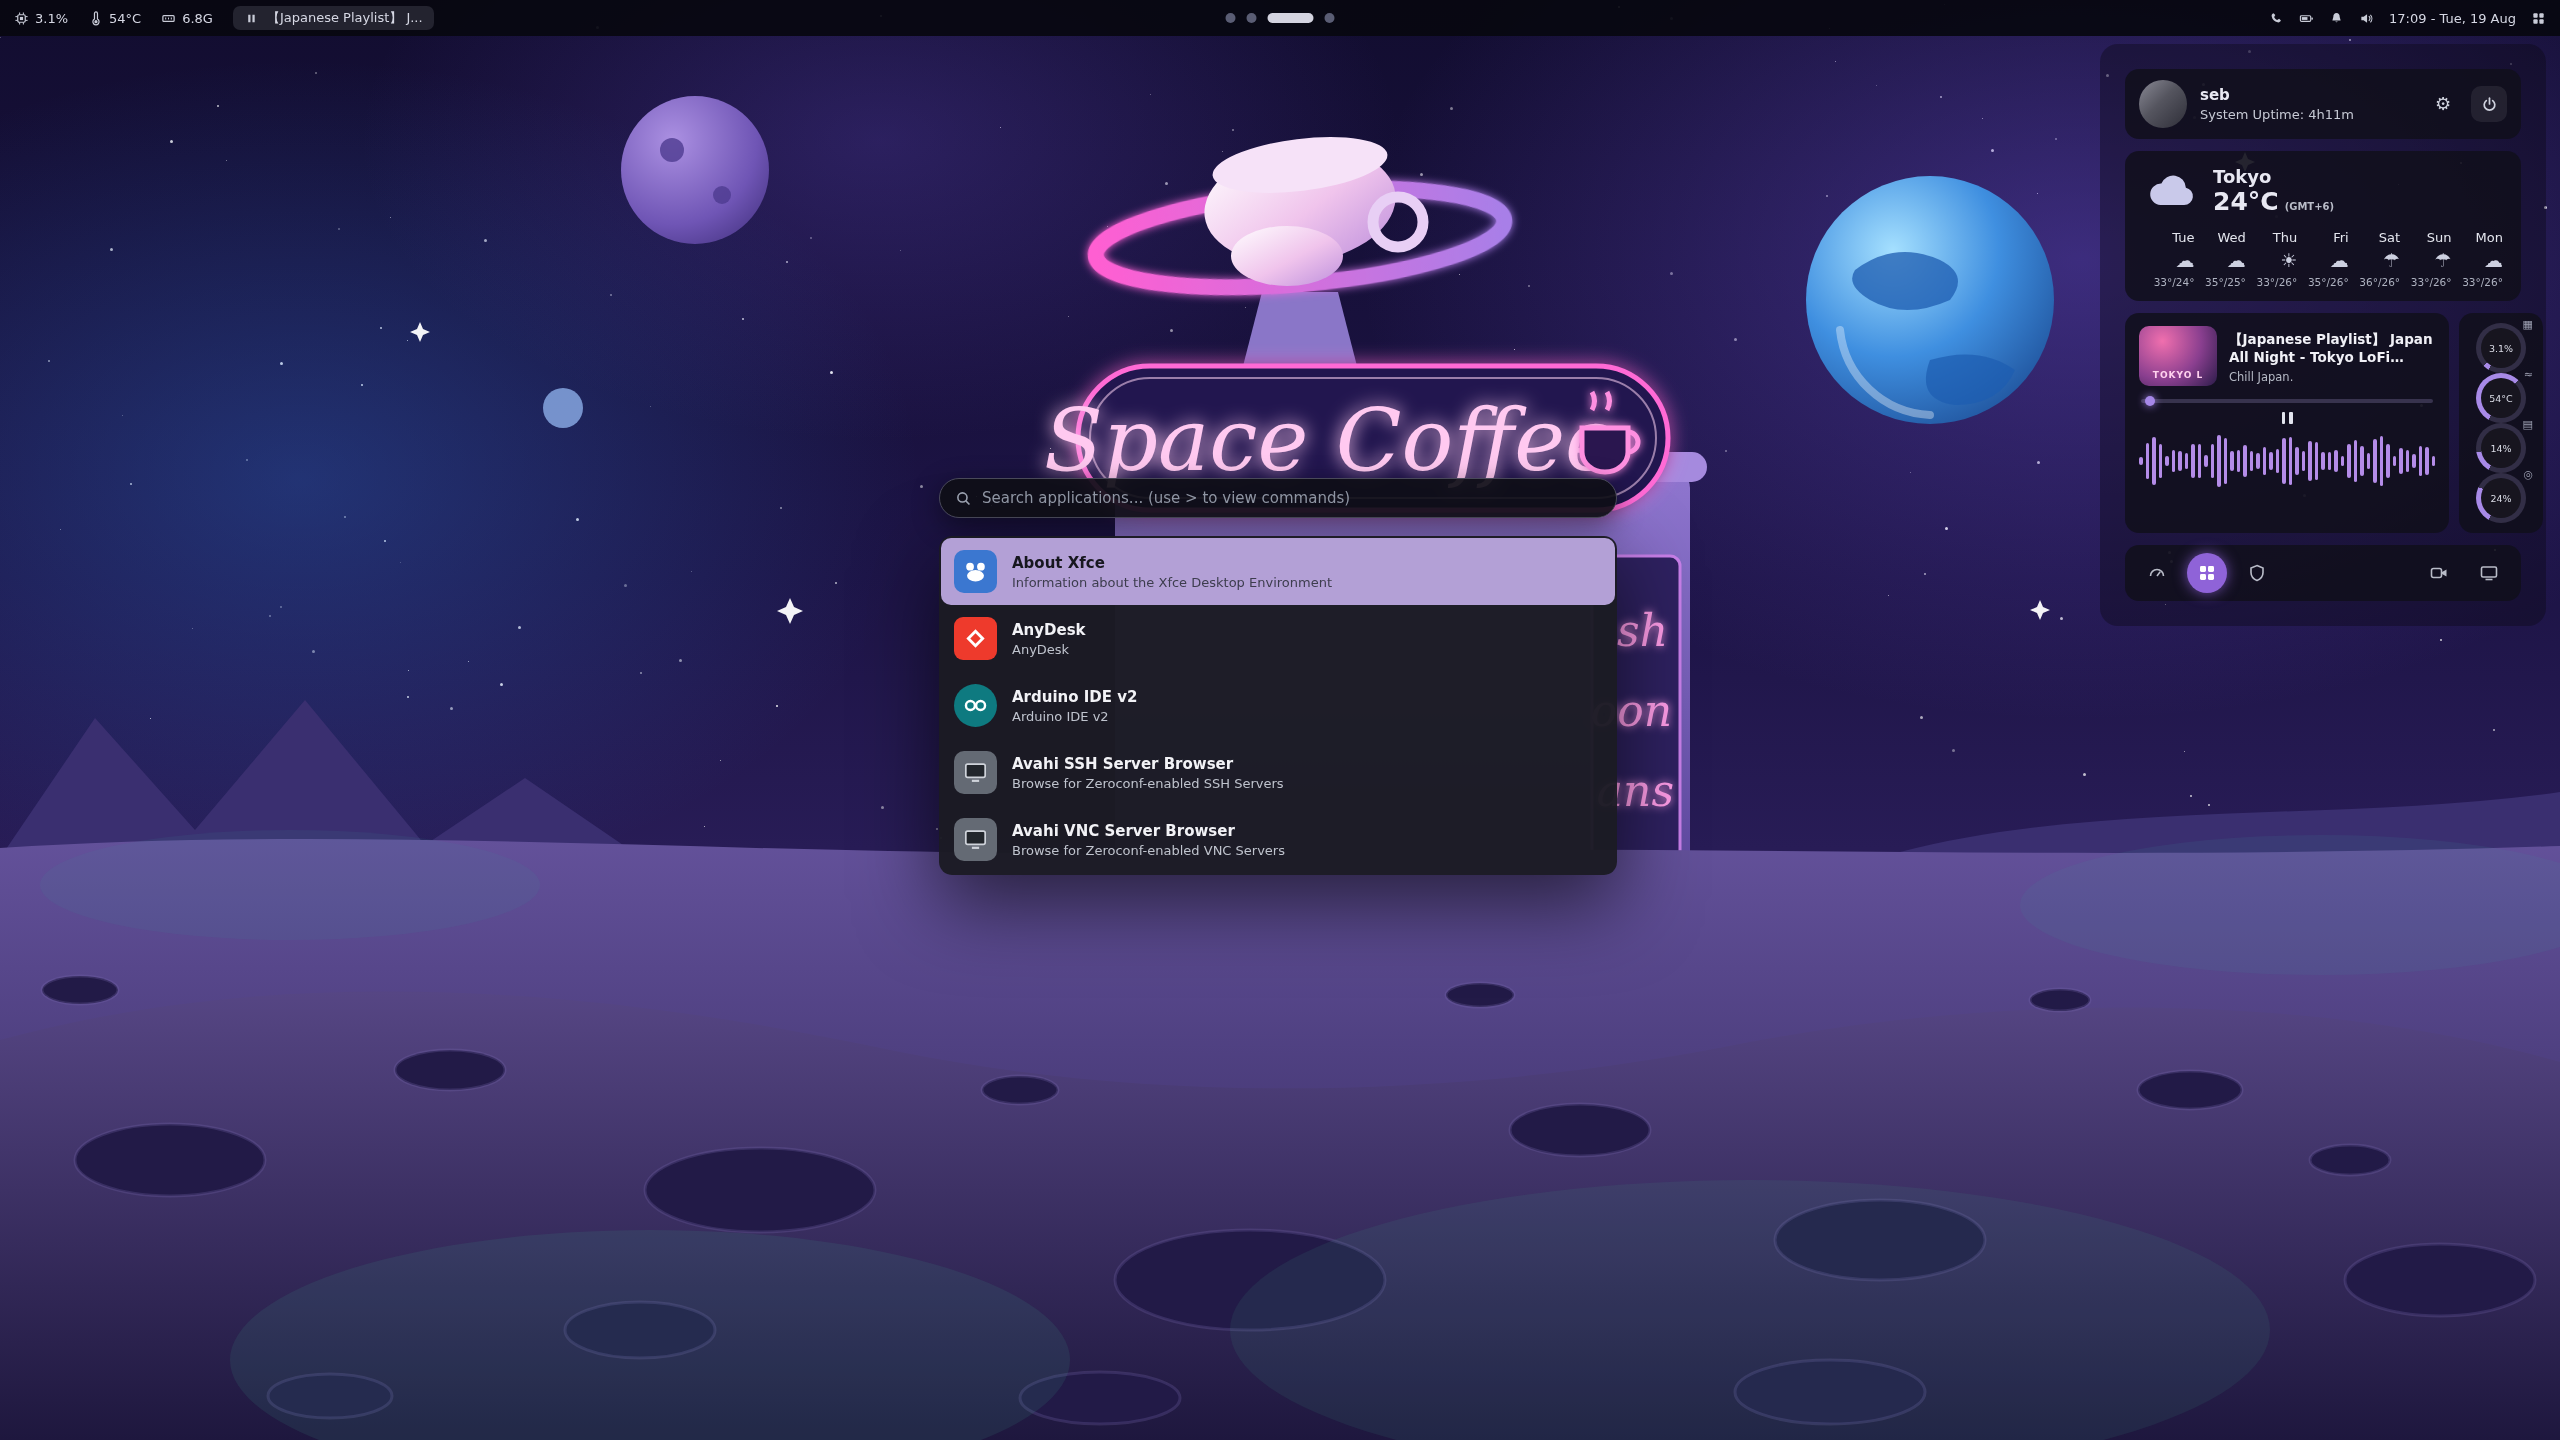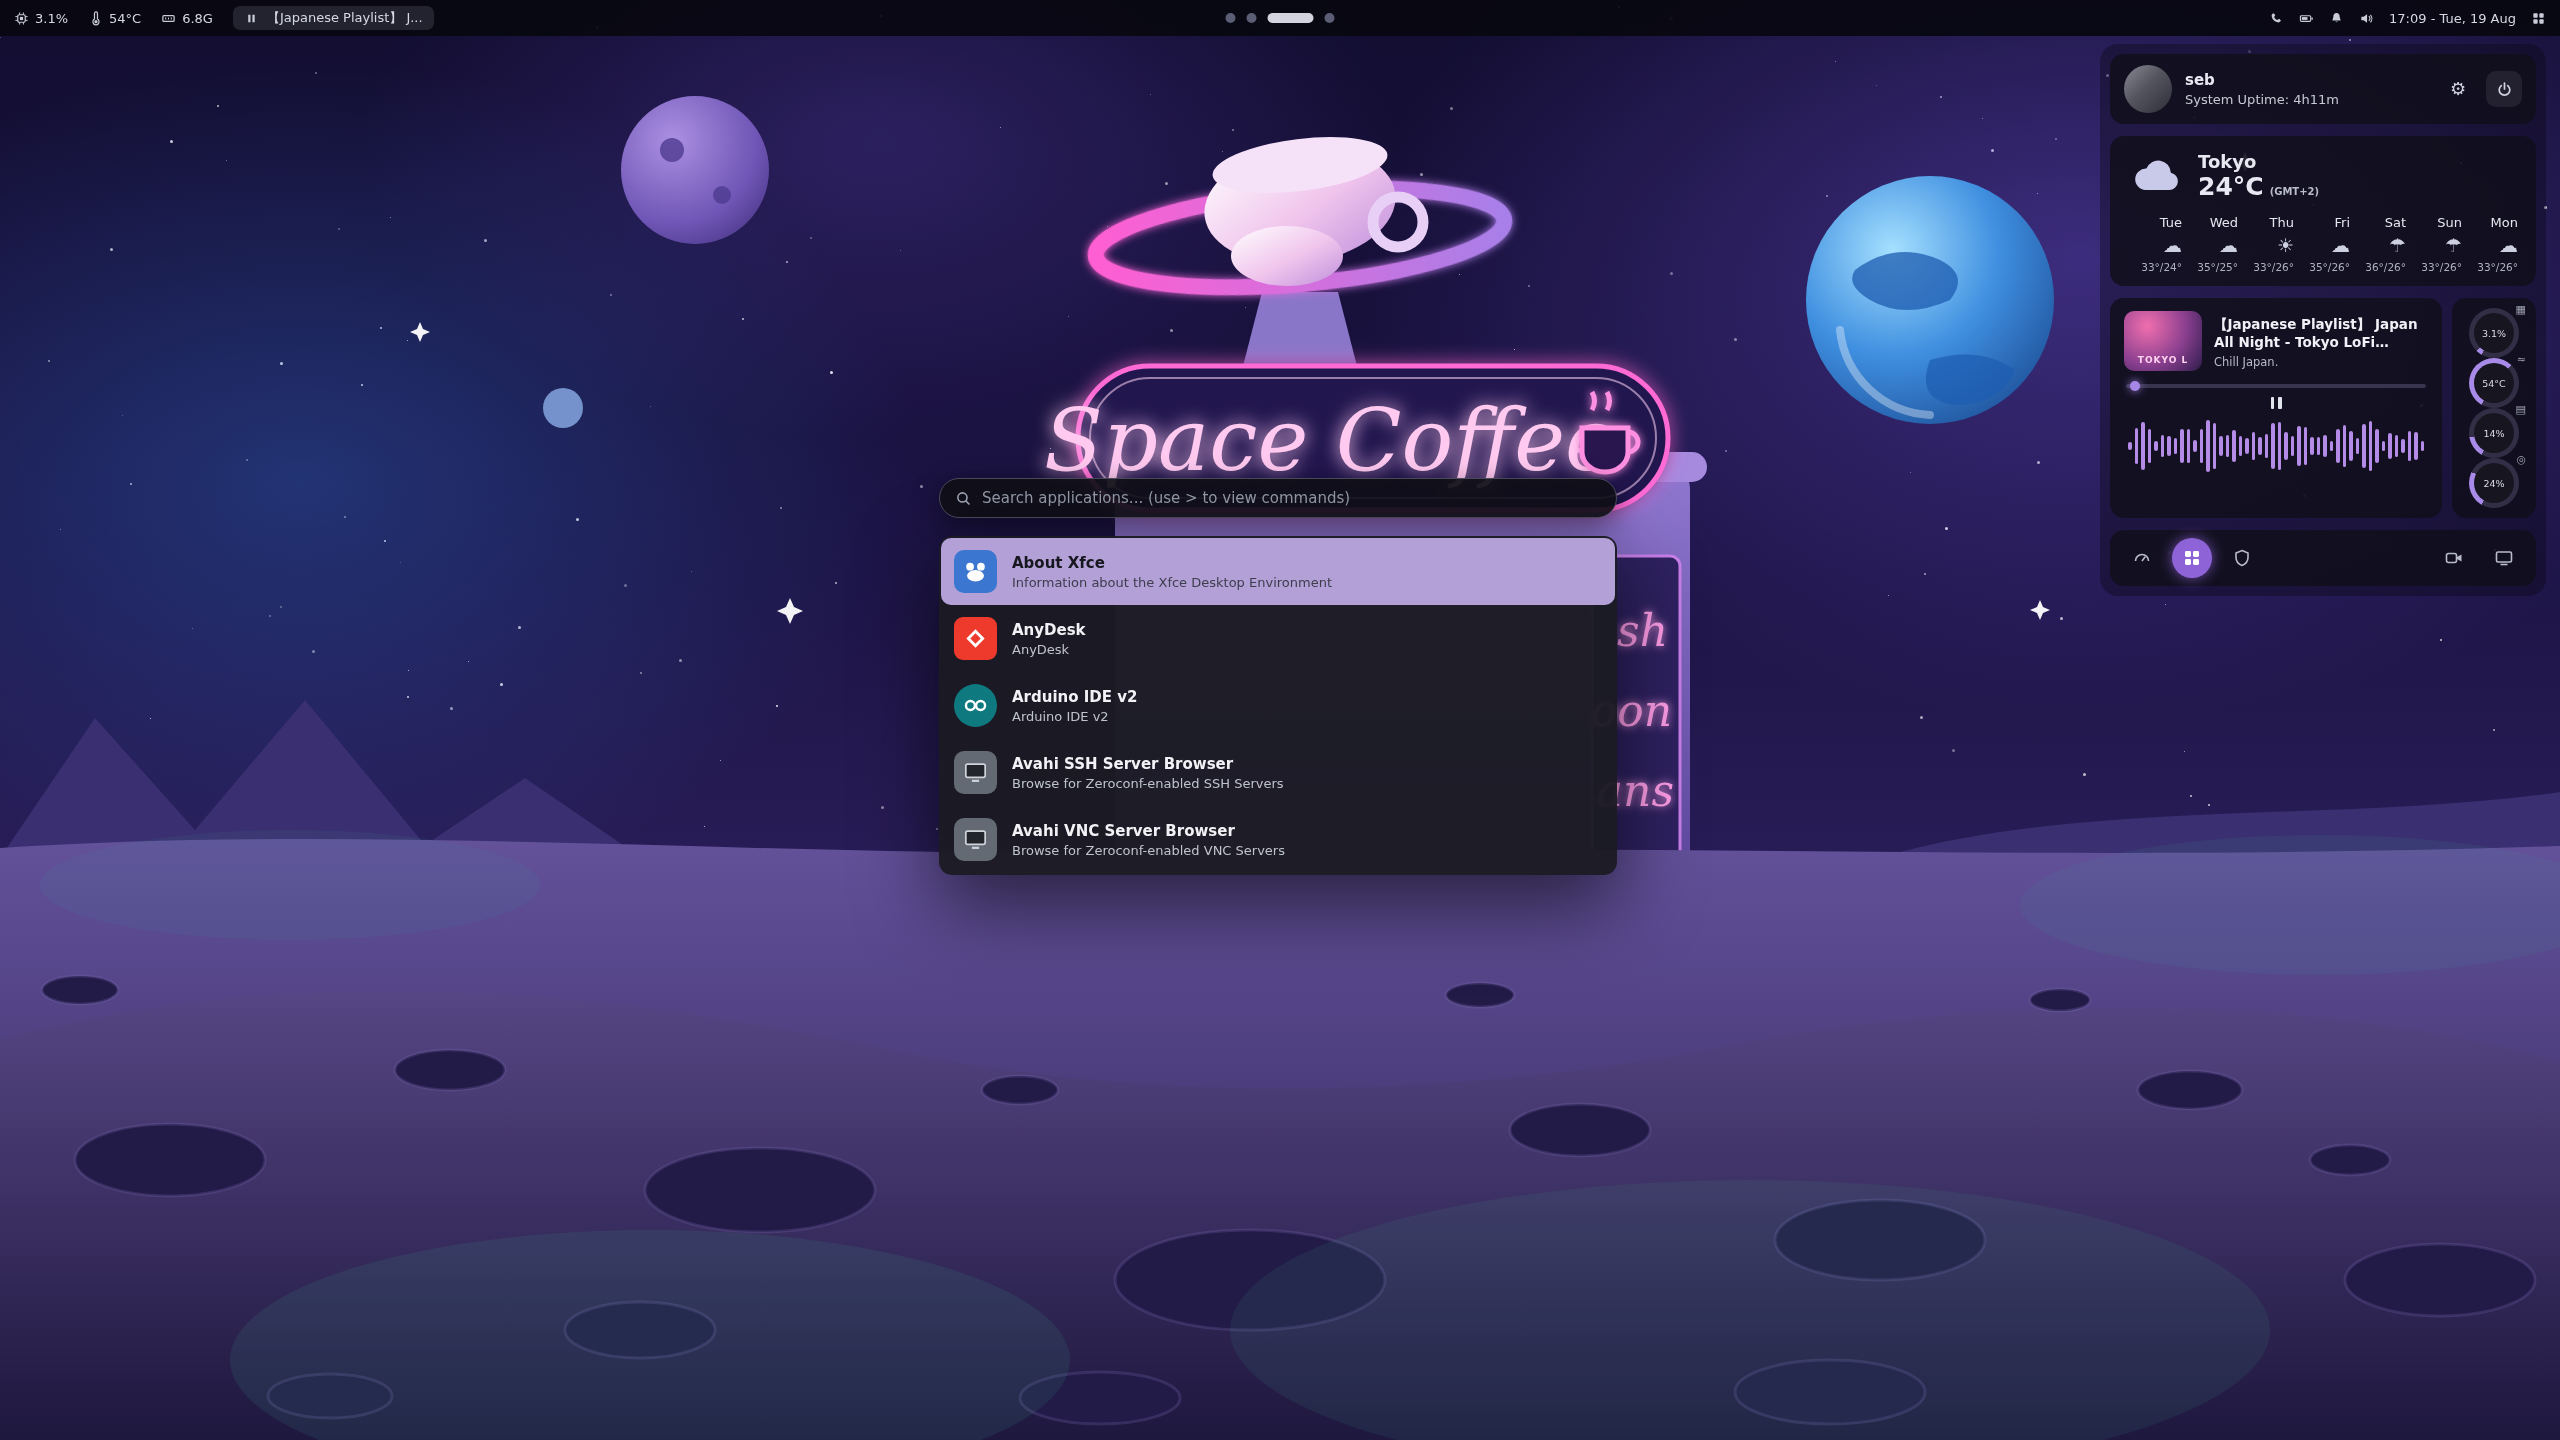--- a/index.html
+++ b/index.html
@@ -54,21 +54,21 @@
   .ic.audacity{background:#181d33;border-radius:50%}
   .ic.avahi{background:#646a74}
   .app .txt{display:flex;flex-direction:column;gap:3px;min-width:0}
   .app .name{font-weight:bold;font-size:15px;color:#f2f2f6}
   .app .desc{font-size:13px;color:#bfc3cd}
   .app.selected .name{color:#17171f}
   .app.selected .desc{color:#3d3d4e}
 
   
   .sidebar{position:absolute;right:14px;top:44px;width:446px;z-index:45;
-    background:rgba(10,9,18,.38);border-radius:18px;padding:10px;
+    background:rgba(10,9,18,.38);border-radius:18px;padding:25px;
     display:flex;flex-direction:column;gap:12px}
   .card{background:rgba(17,15,27,.85);border-radius:14px}
 
   .usercard{display:flex;align-items:center;gap:13px;padding:11px 14px}
   .avatar{width:48px;height:48px;border-radius:50%;flex:none;
     background:linear-gradient(135deg,#8a8a96 0%,#55555f 45%,#2e2e38 100%)}
   .usr{display:flex;flex-direction:column;gap:3px;min-width:0}
   .usr .uname{font-weight:bold;font-size:15px}
   .usr .uptime{font-size:13px;color:#c6c9d4}
   .ubtns{margin-left:auto;display:flex;align-items:center;gap:10px}
@@ -626,21 +626,21 @@
 
   <div class="card weather">
     <div class="wx-top">
       <svg viewBox="0 0 64 44">
           <path d="M20 38h27a10 10 0 0 0 2-19.8A14.5 14.5 0 0 0 21 13.5 11.2 11.2 0 0 0 20 38z" fill="#c9c9ea"></path>
         </svg>
       <div>
         <div class="wx-city">Tokyo</div>
         <div class="wx-temp-row">
           <span class="wx-temp">24°C</span>
-          <span class="wx-tz">(GMT+2)</span>
+          <span class="wx-tz">(GMT+6)</span>
         </div>
       </div>
     </div>
     <div class="forecast">
       <span class="fc">
           <span class="d">Tue</span>
           <span class="g">☁</span>
           <span class="t">33°/24°</span>
         </span>
       <span class="fc">

